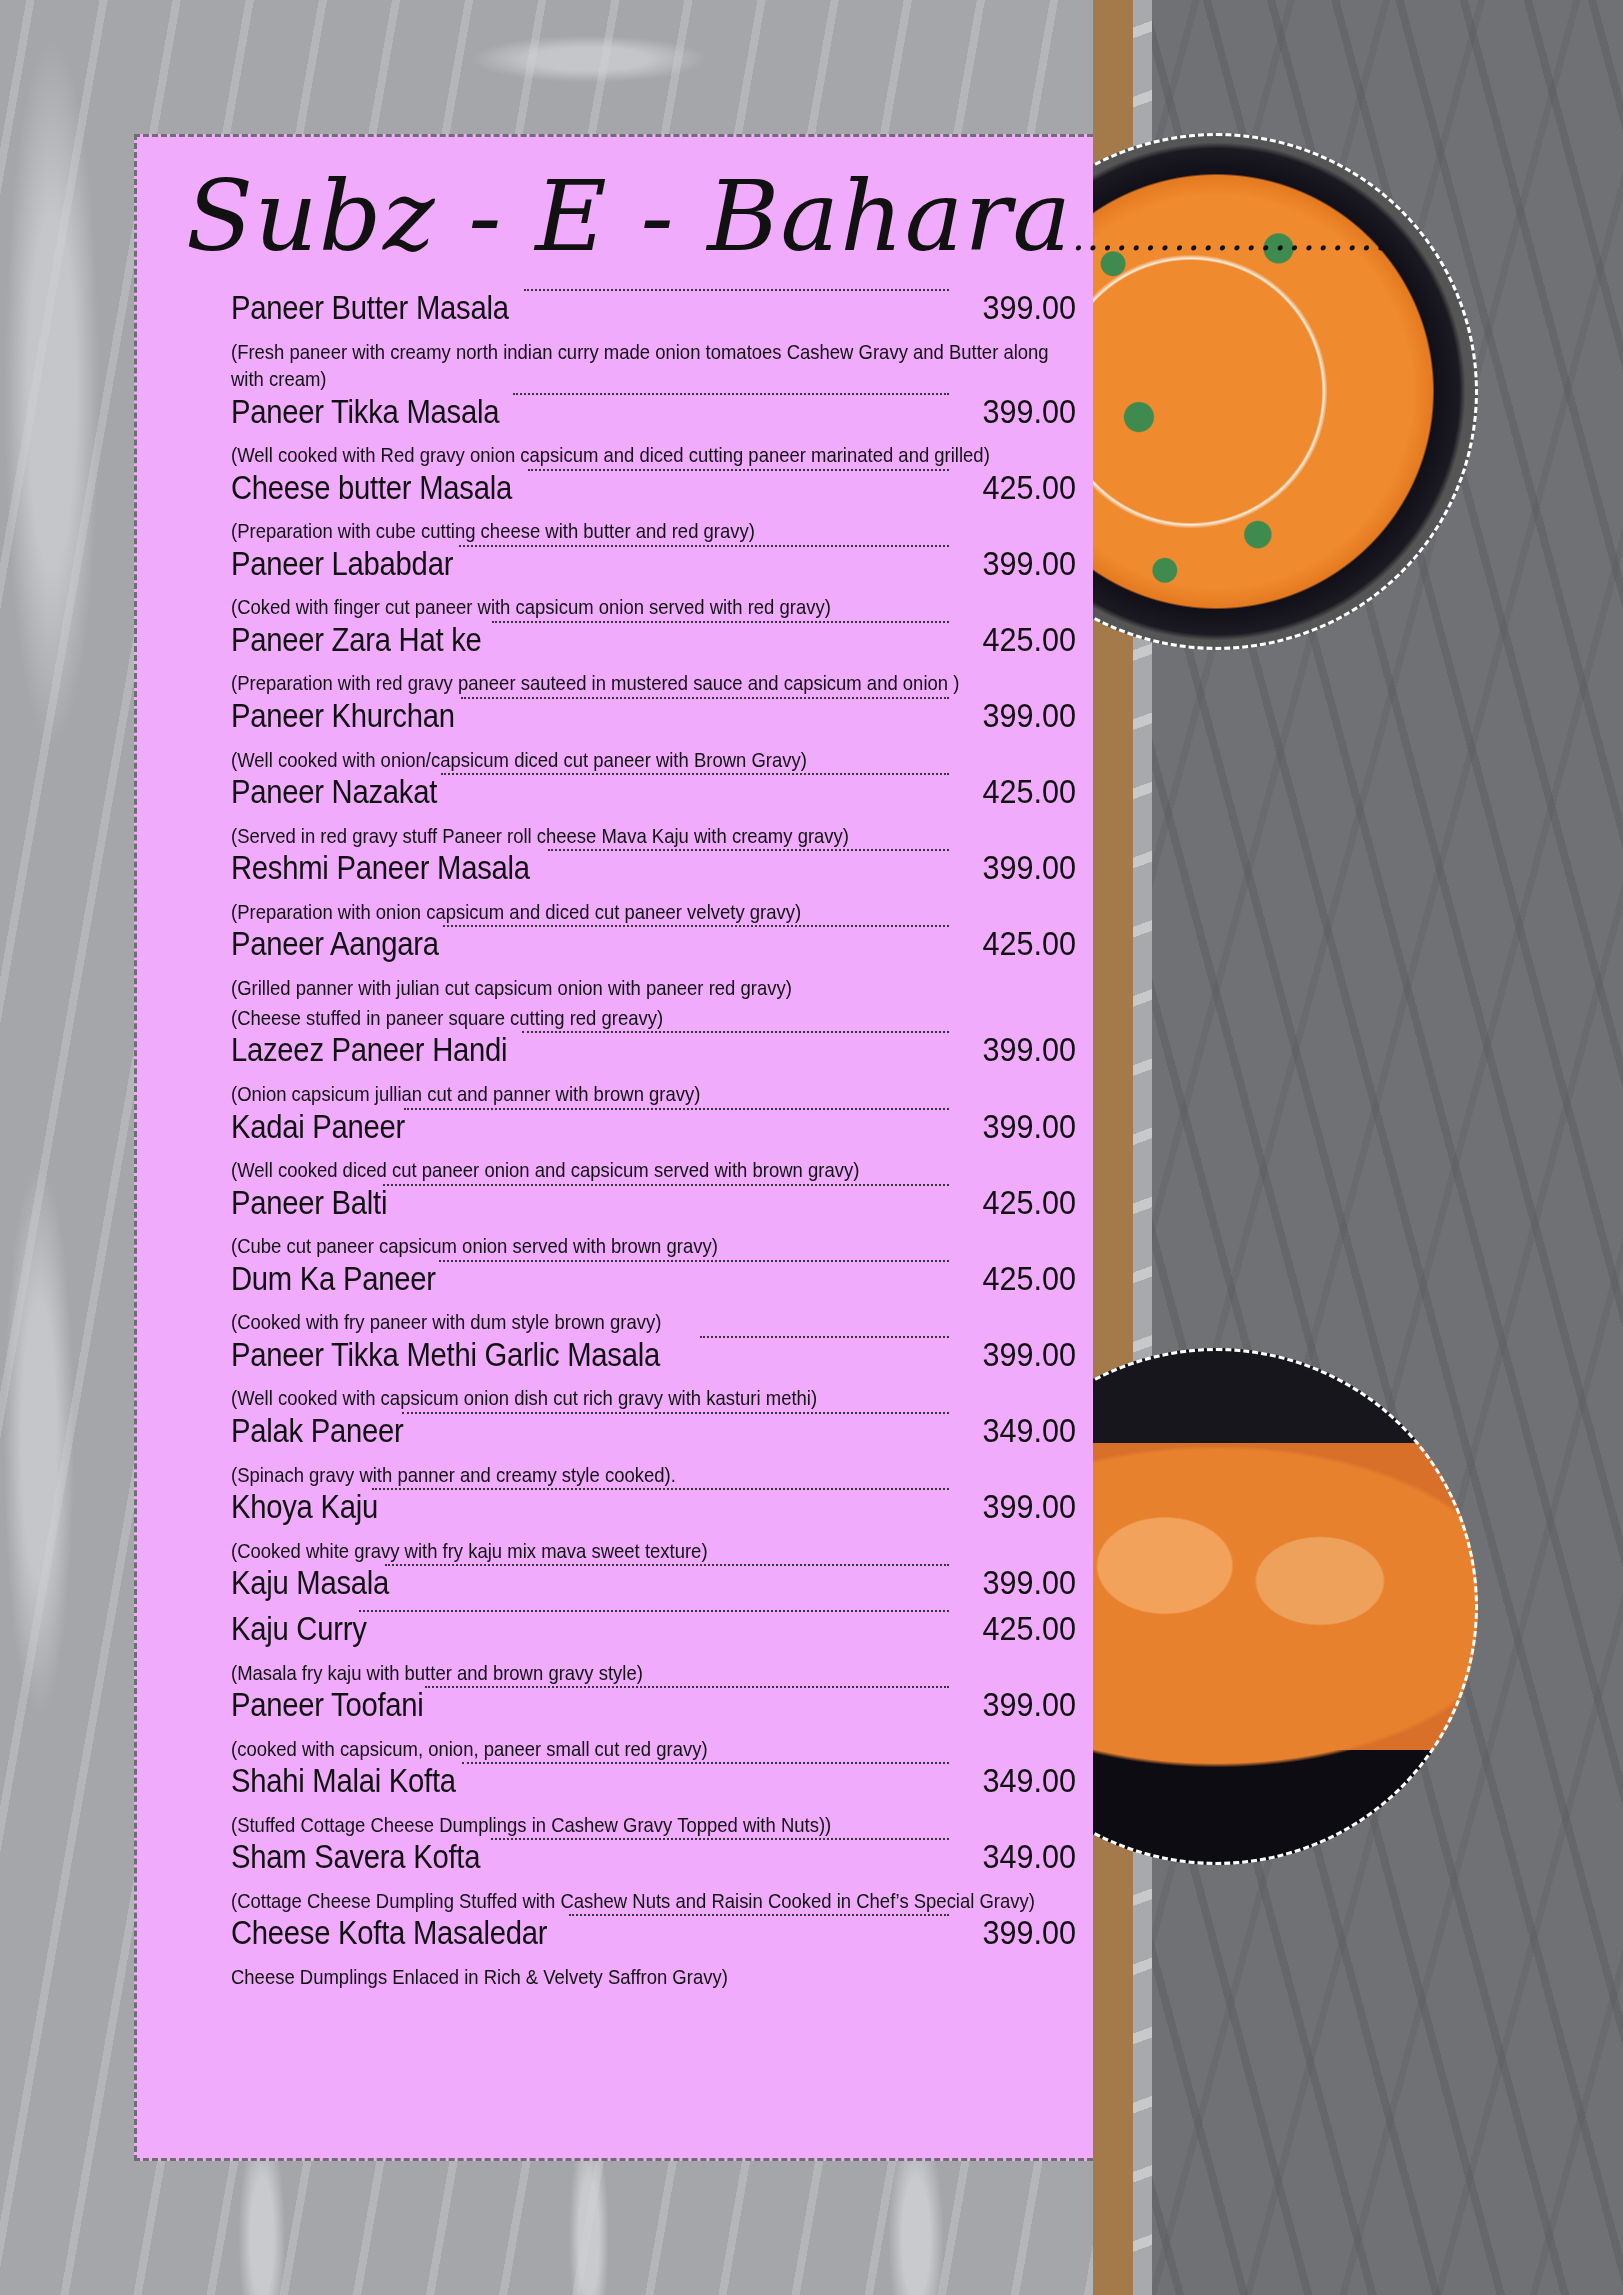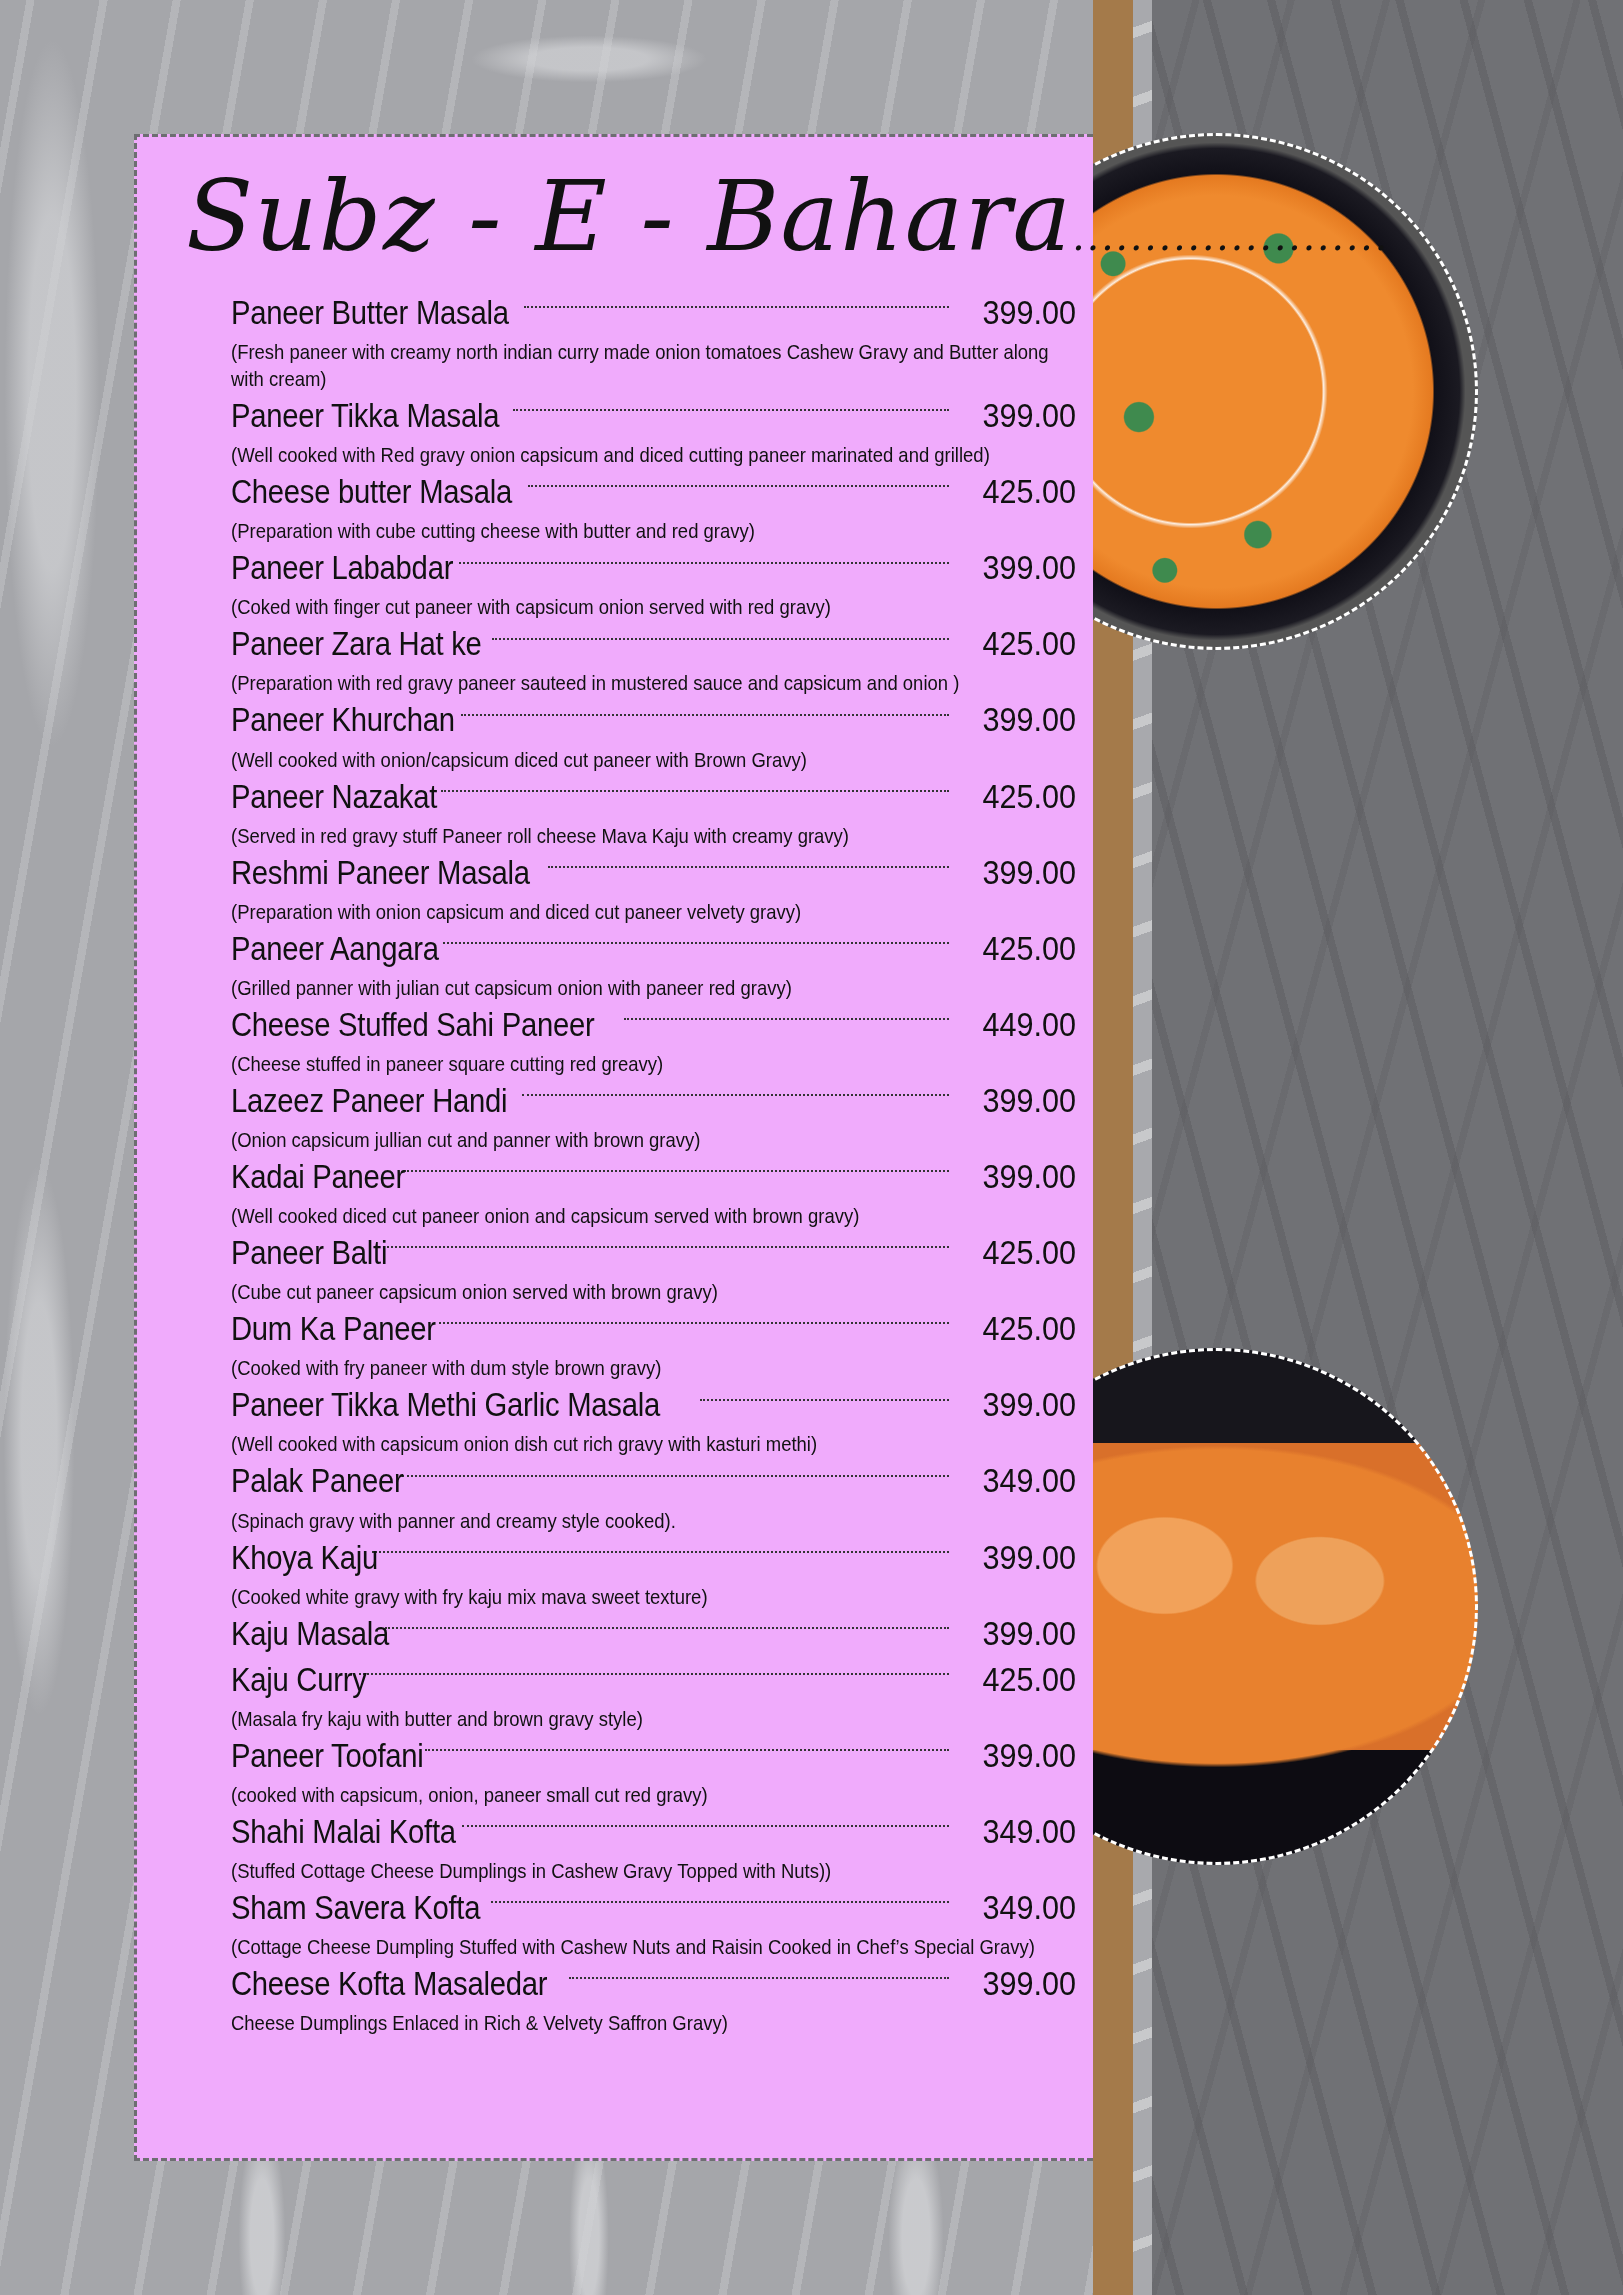--- a/index.html
+++ b/index.html
@@ -50,21 +50,21 @@
     font-family: "DejaVu Serif", serif; font-style: italic;
     font-size: 98px; line-height: 118px; color: #111;
     letter-spacing: 1.3px; white-space: nowrap;
   }
   .title .dots { font-size: 39px; letter-spacing: 2px; }
   .menu {
     position: absolute; left: 94px; top: 152px; width: 845px;
   }
   .item { position: relative; }
   .item-row {
-    display: flex; align-items: center; height: 46px;
+    display: flex; align-items: flex-start; height: 46px;
   }
   .item-name {
     font-family: "Liberation Sans", sans-serif; font-size: 34px; line-height: 37px;
     color: #111; white-space: nowrap; letter-spacing: -0.3px;
     transform: scaleX(0.86); transform-origin: left bottom;
     margin-right: -4%;
   }
   .leader {
     flex: 1; border-bottom: 2.6px dotted #333; margin: 0 11.8px 10.5px 3.9px; min-width: 26px;
   }
@@ -189,25 +189,20 @@
   </div>
       <div class="item">
     <div class="item-row">
       <span class="item-name">Paneer Aangara</span>
       <span class="leader"></span>
       <span class="item-price">425.00</span>
     </div>
     <div class="item-desc">(Grilled panner with julian cut capsicum onion with paneer red gravy)</div>
   </div>
       <div class="item">
-    <div class="item-row">
-      <span class="item-name">Cheese Stuffed Sahi Paneer</span>
-      <span class="leader"></span>
-      <span class="item-price">449.00</span>
-    </div>
     <div class="item-desc">(Cheese stuffed in paneer square cutting red greavy)</div>
   </div>
       <div class="item">
     <div class="item-row">
       <span class="item-name">Lazeez Paneer Handi</span>
       <span class="leader"></span>
       <span class="item-price">399.00</span>
     </div>
     <div class="item-desc">(Onion capsicum jullian cut and panner with brown gravy)</div>
   </div>

